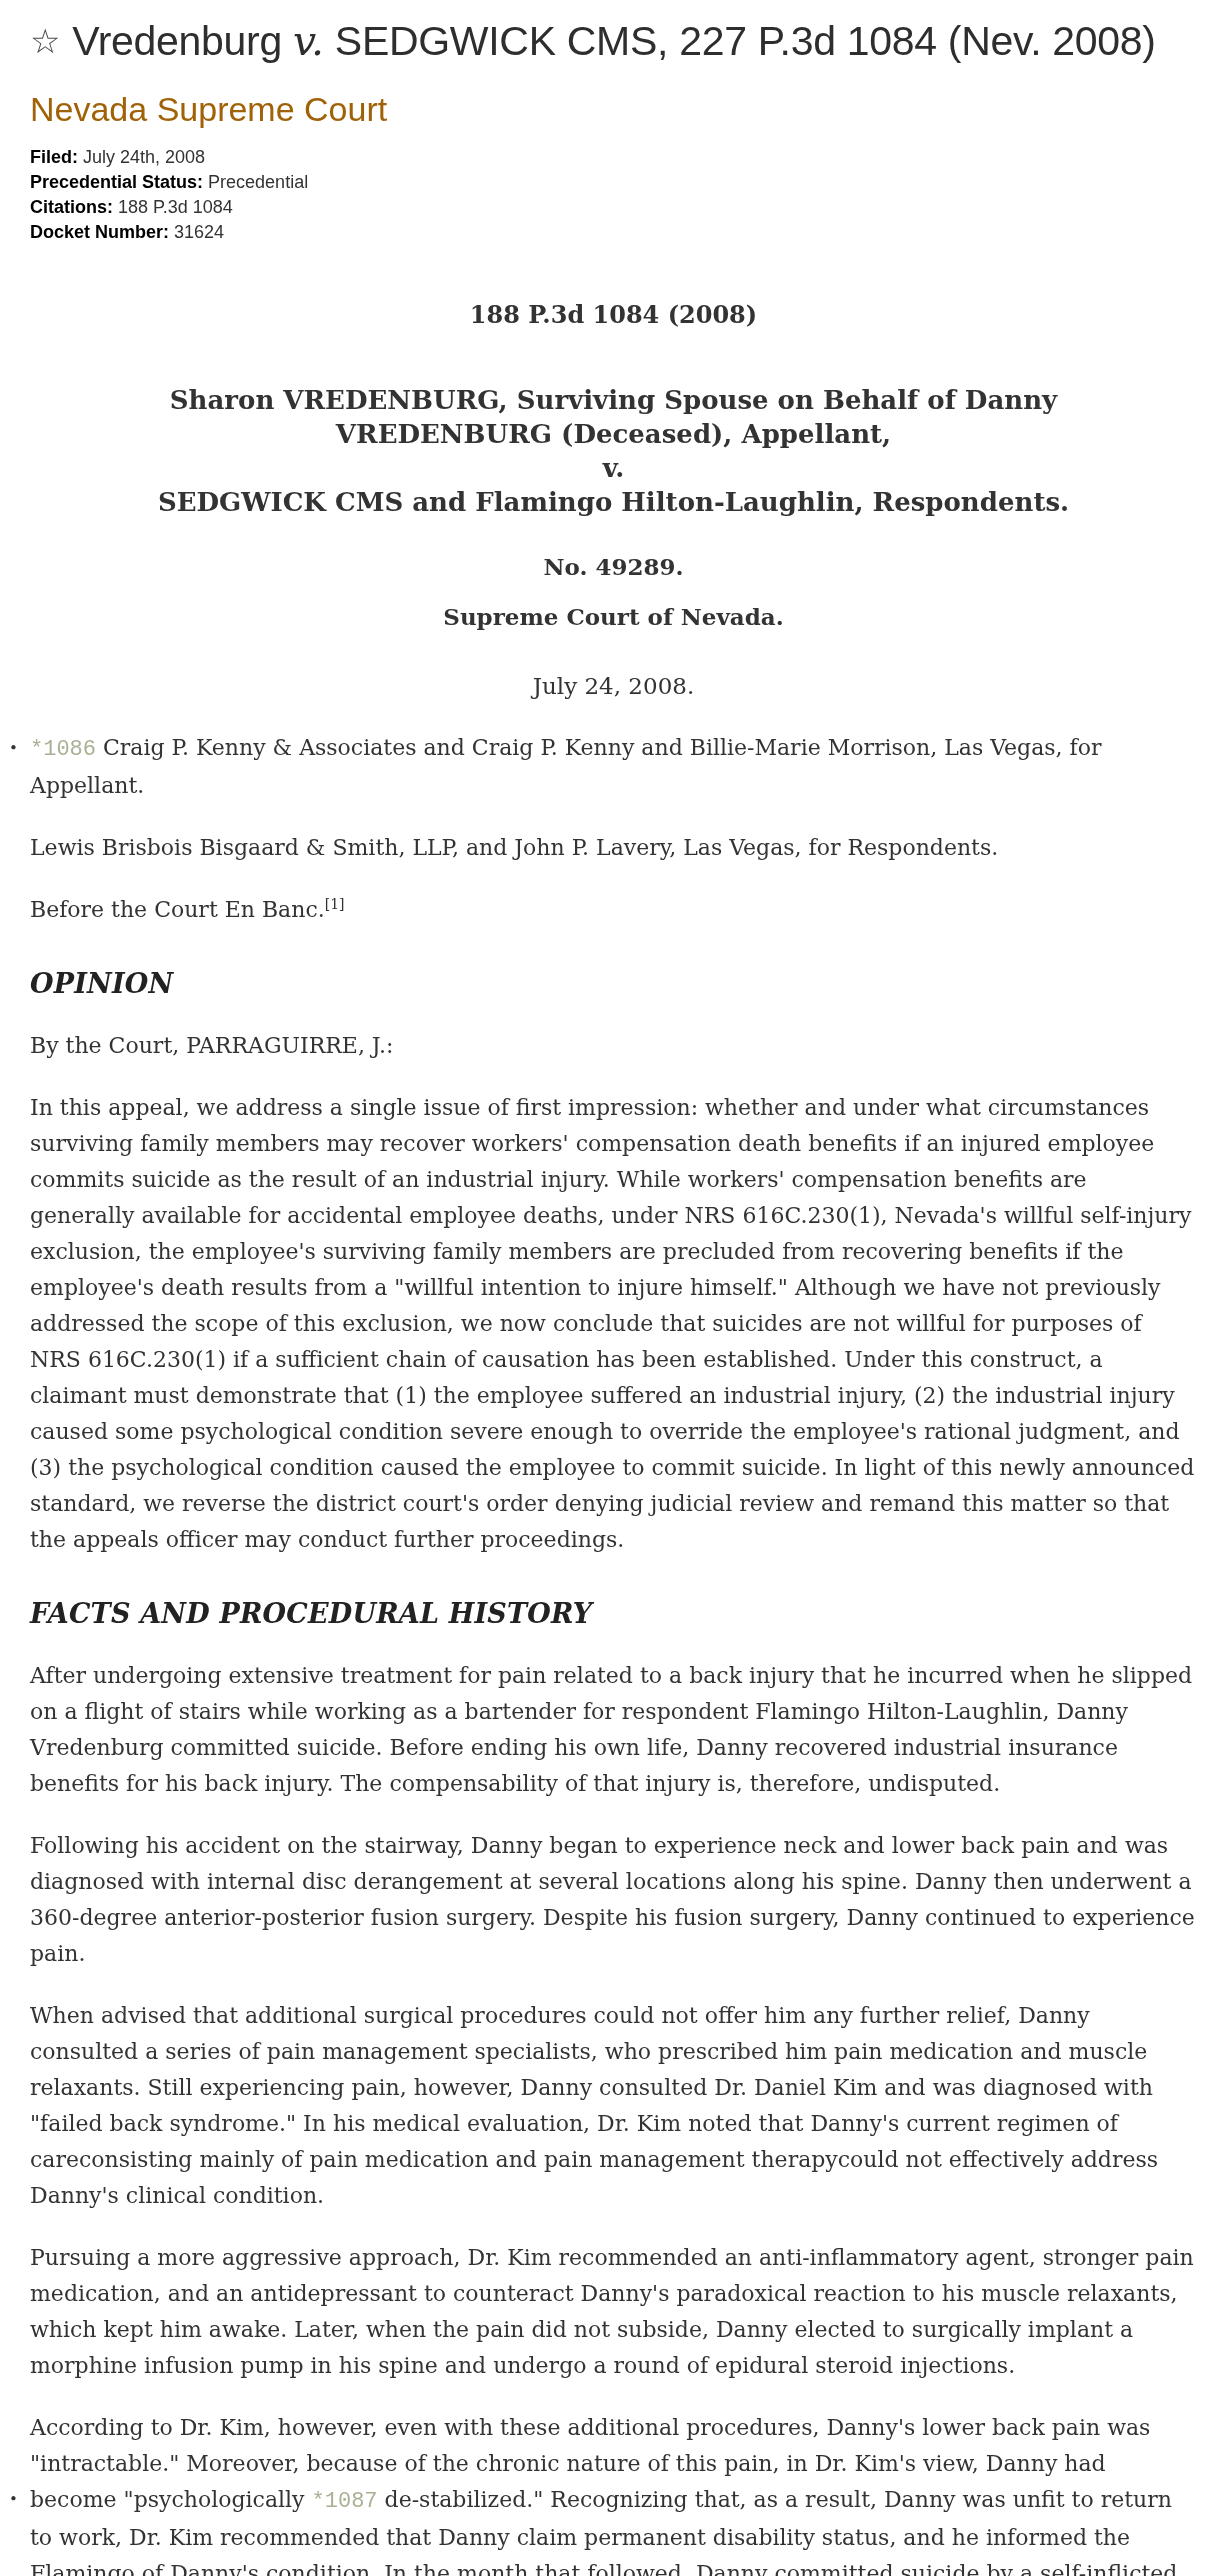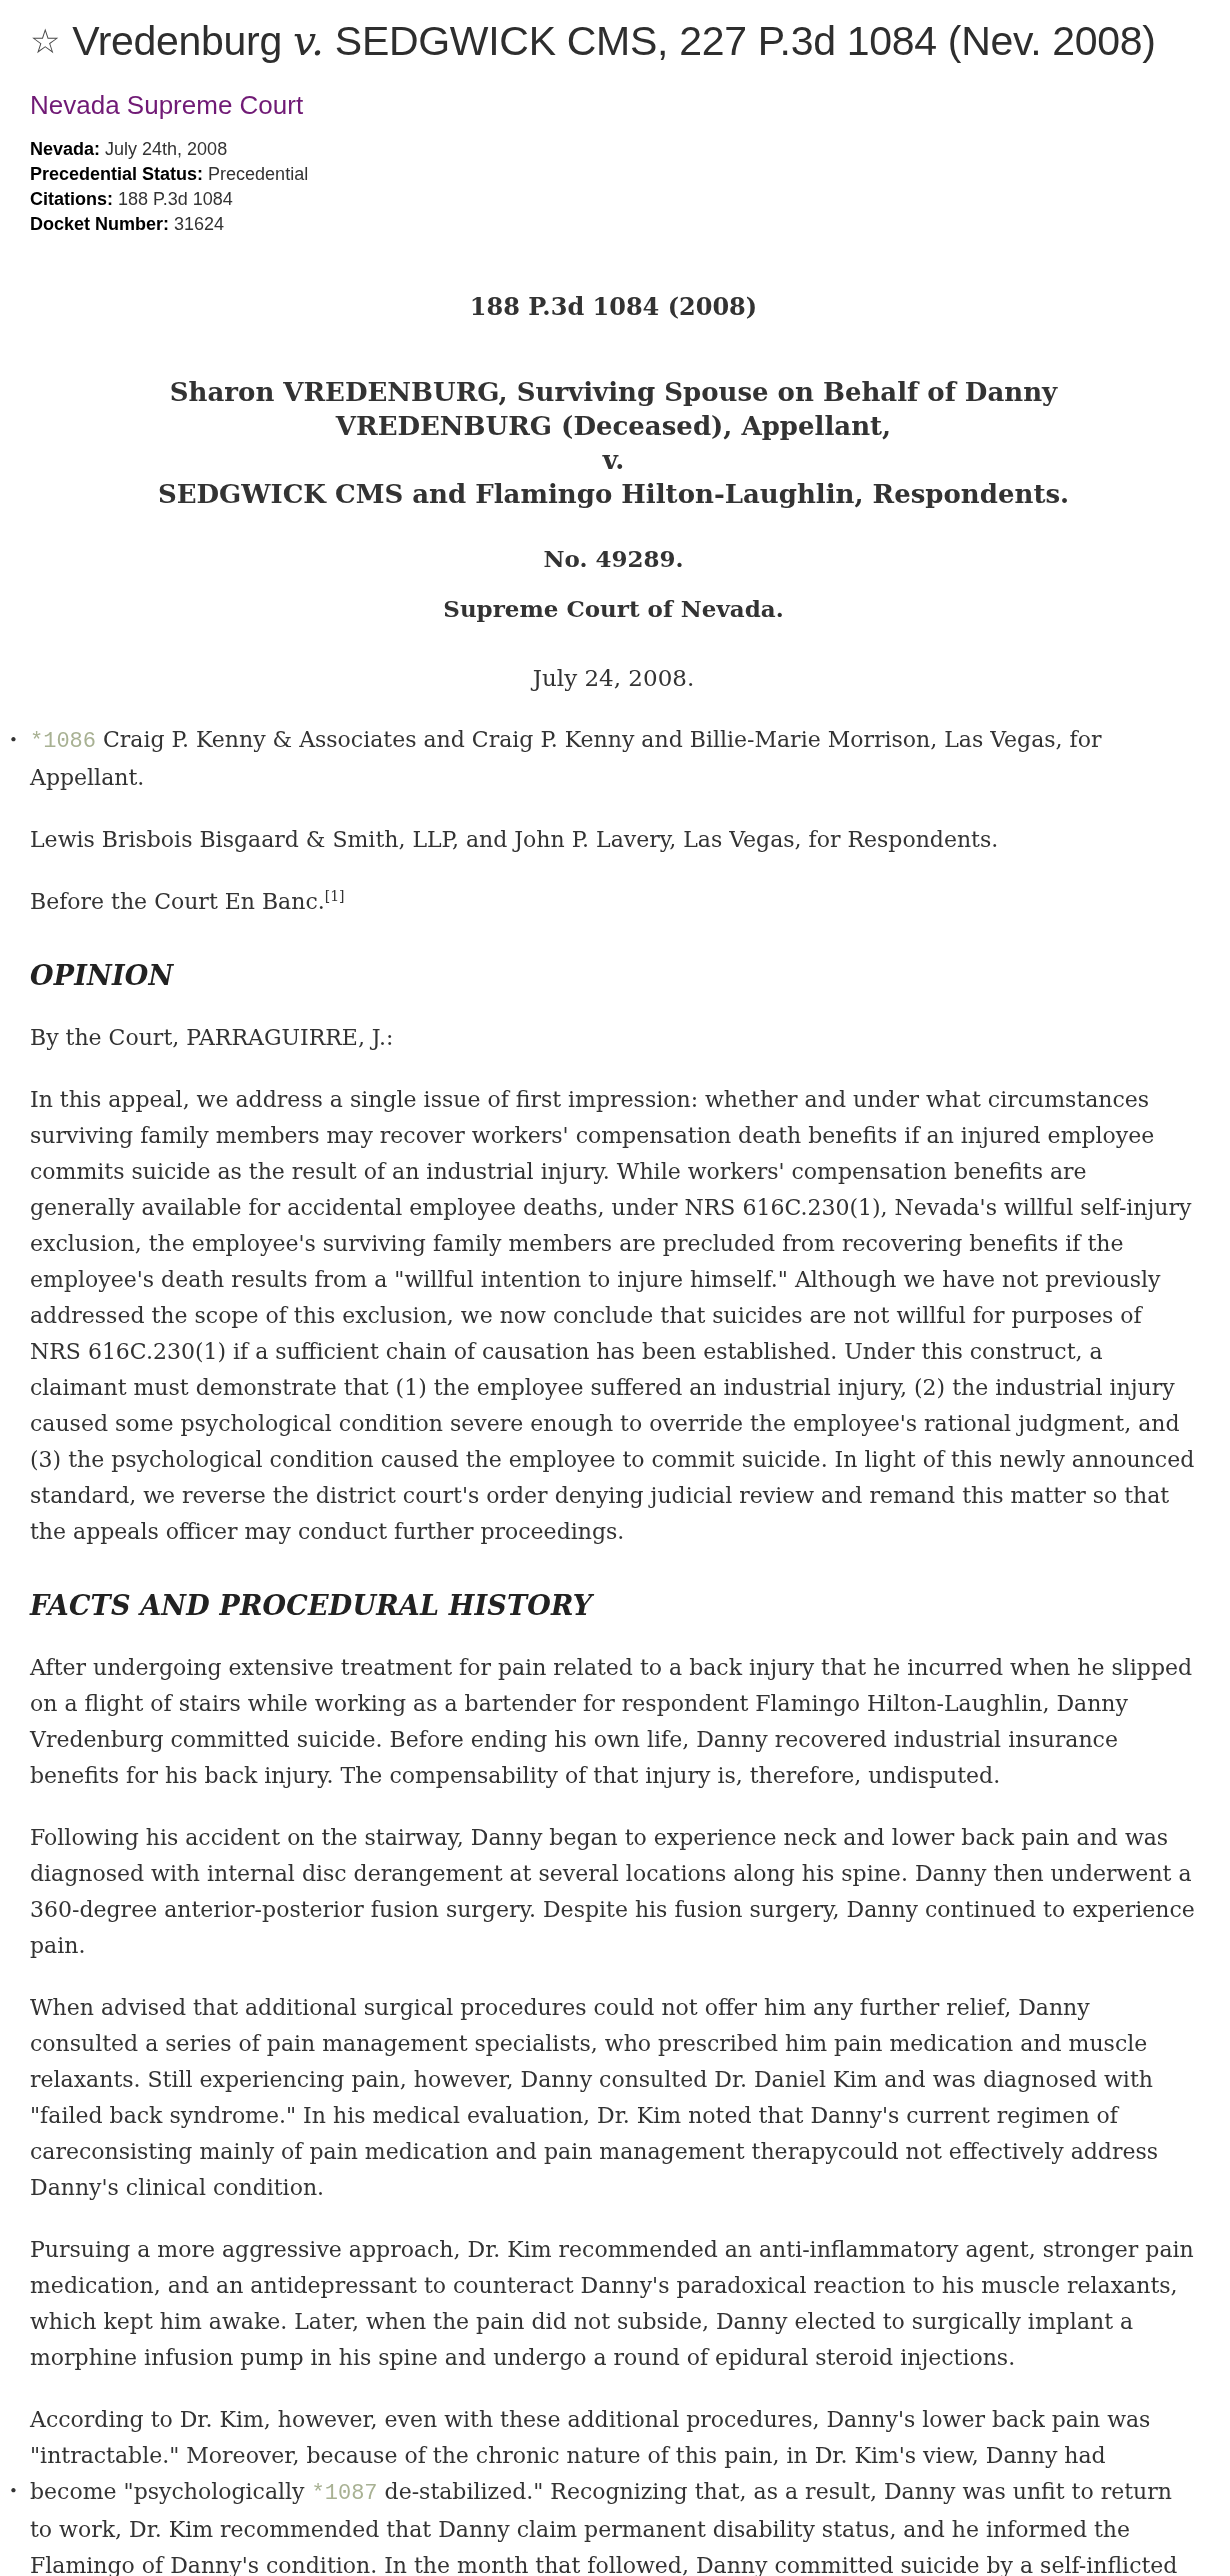--- a/index.html
+++ b/index.html
@@ -23,23 +23,23 @@
   }
   .star {
     font-size: 34px;
     color: #4a4a4a;
     margin-right: 12px;
     cursor: pointer;
     vertical-align: 2px;
   }
   .title .vs { font-style: italic; font-family: "DejaVu Serif", serif; }
   .court-name {
-    font-size: 26px;
+    font-size: 34px;
     font-weight: 400;
-    color: #701a75;
+    color: #a16207;
     margin-top: 22px;
   }
   .meta { margin-top: 16px; font-size: 18px; color: #1a1a1a; }
   .meta-row { line-height: 25px; }
   .meta-row b { font-weight: 700; color: #000; }
   .meta-row span { color: #333; }
 
   
   .opinion { margin-top: 52px; font-size: 22px; line-height: 36px; color: #333333; }
   .center { text-align: center; }
@@ -92,21 +92,21 @@
 <body>
 
 <div class="page">
 
   <header class="case-header">
     <h1 class="title">
       <span class="star">☆</span><span><span>Vredenburg</span> <span class="vs">v.</span> <span>SEDGWICK CMS, 227 P.3d 1084 (Nev. 2008)</span></span>
     </h1>
     <h2 class="court-name">Nevada Supreme Court</h2>
     <div class="meta">
-      <div class="meta-row"><b>Nevada:</b> <span>July 24th, 2008</span></div>
+      <div class="meta-row"><b>Filed:</b> <span>July 24th, 2008</span></div>
       <div class="meta-row"><b>Precedential Status:</b> <span>Precedential</span></div>
       <div class="meta-row"><b>Citations:</b> <span>188 P.3d 1084</span></div>
       <div class="meta-row"><b>Docket Number:</b> <span>31624</span></div>
     </div>
   </header>
 
   <article class="opinion">
 
     <p class="center cite">188 P.3d 1084 (2008)</p>
 

